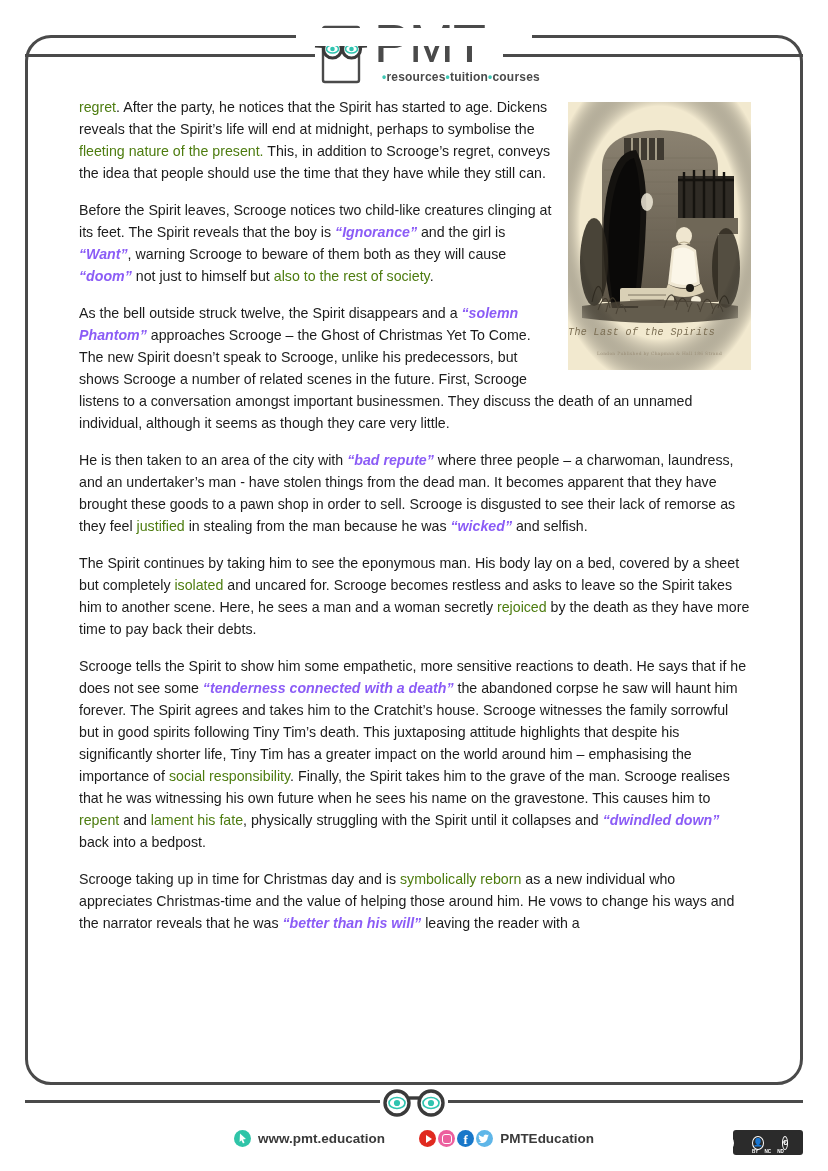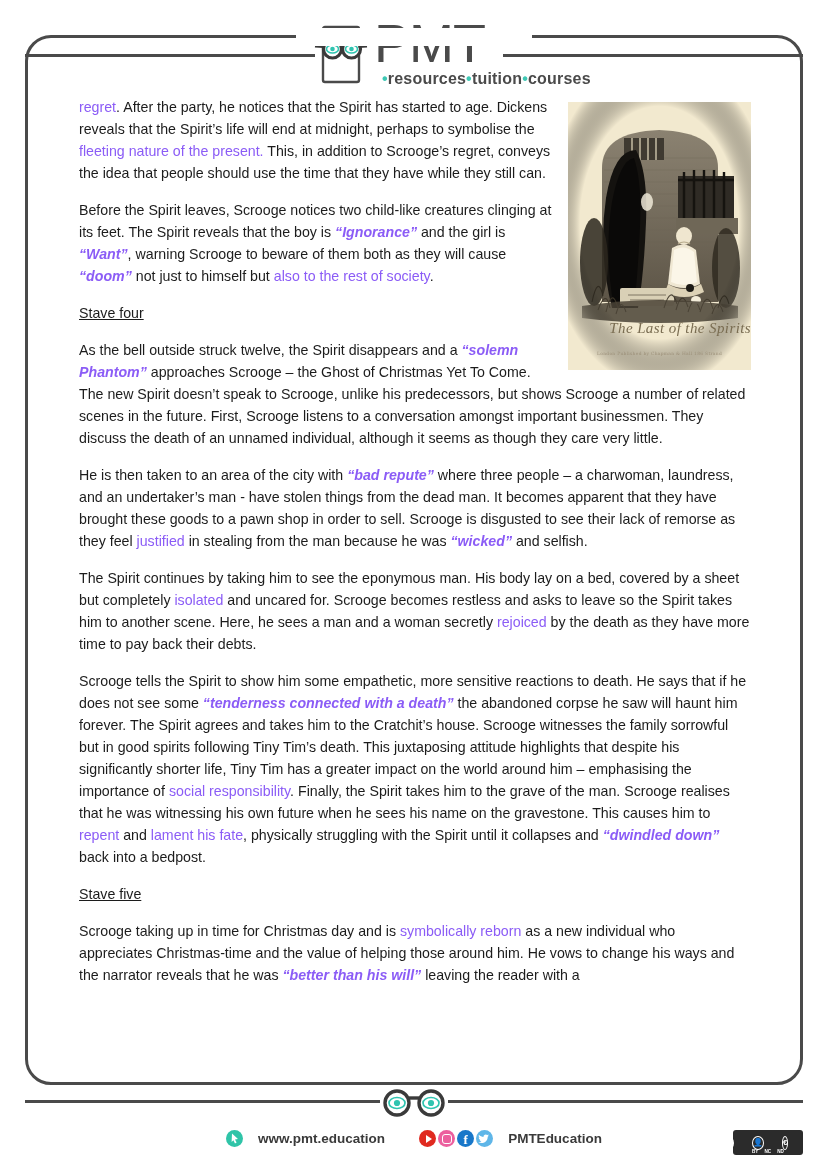--- a/index.html
+++ b/index.html
@@ -53,21 +53,21 @@
     font-weight: 400;
     letter-spacing: -1px;
     color: #4a4a4a;
     line-height: 1;
   }
   .logo-tagline {
     position: absolute;
     left: 72px;
     top: 52px;
     font-family: "Liberation Sans", sans-serif;
-    font-size: 16px;
+    font-size: 12px;
     font-weight: bold;
     color: #4a4a4a;
     letter-spacing: 0.2px;
     white-space: nowrap;
   }
   .logo-tagline .dot { color: #3fc8b4; }
 
   
   .page-frame {
     position: absolute;
@@ -96,21 +96,21 @@
     top: 96px;
     width: 672px;
     font-size: 14.2px;
     line-height: 1.55;
     color: #1c1c1c;
     text-align: left;
   }
   .content p {
     margin: 0 0 15px 0;
   }
-  .hl { color: #8b5cf6; }
+  .hl { color: #4d7c0f; }
   .q  { font-weight: bold; font-style: italic; color: #8b5cf6; }
   .stave {
     text-decoration: underline;
     margin: 0 0 1px 0;
     font-size: 14.2px;
   }
 
   
   .figure {
     float: right;
@@ -124,24 +124,24 @@
     height: 268px;
     background: #f2e9cf;
     position: relative;
     overflow: hidden;
   }
   .plate svg { display: block; }
   .plate-caption {
     position: absolute;
     left: 0; right: 0;
     bottom: 30px;
-    text-align: right;
-    font-family: Liberation Serif, serif;
+    text-align: left;
+    font-family: Liberation Mono, monospace;
     font-style: italic;
-    font-size: 15px;
+    font-size: 10px;
     color: #7a6d52;
     letter-spacing: .4px;
   }
   .plate-subcaption {
     position: absolute;
     left: 0; right: 0;
     bottom: 12px;
     text-align: center;
     font-family: "DejaVu Serif", serif;
     font-size: 4.4px;
@@ -178,21 +178,21 @@
     left: 0;
     width: 828px;
     display: flex;
     justify-content: center;
     align-items: center;
     gap: 34px;
   }
   .flink {
     display: flex;
     align-items: center;
-    gap: 15px;
+    gap: 7px;
     font-size: 13.5px;
     font-weight: bold;
     color: #3a3a3a;
     font-family: "Liberation Sans", sans-serif;
   }
   .social-row { display: flex; align-items: center; gap: 2px; }
   .sicon {
     width: 17px; height: 17px;
     border-radius: 50%;
     display: inline-block;
@@ -411,27 +411,25 @@
         <rect x="0" y="0" width="183" height="268" fill="url(#vig)"></rect>
       </svg>
       <div class="plate-caption">The Last of the Spirits</div>
       <div class="plate-subcaption">London Published by Chapman &amp; Hall 186 Strand</div>
     </div>
   </div>
 
   <p><span class="hl">regret</span><span>. After the party, he notices that the Spirit has started to age. Dickens reveals that the Spirit’s life will end at midnight, perhaps to symbolise the </span><span class="hl">fleeting nature of the present.</span><span> This, in addition to Scrooge’s regret, conveys the idea that people should use the time that they have while they still can.</span></p>
   <p><span>Before the Spirit leaves, Scrooge notices two child-like creatures clinging at its feet. The Spirit reveals that the boy is </span><span class="q">“Ignorance”</span><span> and the girl is </span><span class="q">“Want”</span><span>, warning Scrooge to beware of them both as they will cause </span><span class="q">“doom”</span><span> not just to himself but </span><span class="hl">also to the rest of society</span><span>.</span></p>
 
-  <p class="stave">Stave four</p>
   <p><span>As the bell outside struck twelve, the Spirit disappears and a </span><span class="q">“solemn Phantom”</span><span> approaches Scrooge – the Ghost of Christmas Yet To Come. The new Spirit doesn’t speak to Scrooge, unlike his predecessors, but shows Scrooge a number of related scenes in the future. First, Scrooge listens to a conversation amongst important businessmen. They discuss the death of an unnamed individual, although it seems as though they care very little.</span></p>
   <p><span>He is then taken to an area of the city with </span><span class="q">“bad repute”</span><span> where three people – a charwoman, laundress, and an undertaker’s man - have stolen things from the dead man. It becomes apparent that they have brought these goods to a pawn shop in order to sell. Scrooge is disgusted to see their lack of remorse as they feel </span><span class="hl">justified</span><span> in stealing from the man because he was </span><span class="q">“wicked”</span><span> and selfish.</span></p>
   <p><span>The Spirit continues by taking him to see the eponymous man. His body lay on a bed, covered by a sheet but completely </span><span class="hl">isolated</span><span> and uncared for. Scrooge becomes restless and asks to leave so the Spirit takes him to another scene. Here, he sees a man and a woman secretly </span><span class="hl">rejoiced</span><span> by the death as they have more time to pay back their debts.</span></p>
   <p><span>Scrooge tells the Spirit to show him some empathetic, more sensitive reactions to death. He says that if he does not see some </span><span class="q">“tenderness connected with a death”</span><span> the abandoned corpse he saw will haunt him forever. The Spirit agrees and takes him to the Cratchit’s house. Scrooge witnesses the family sorrowful but in good spirits following Tiny Tim’s death. This juxtaposing attitude highlights that despite his significantly shorter life, Tiny Tim has a greater impact on the world around him – emphasising the importance of </span><span class="hl">social responsibility</span><span>. Finally, the Spirit takes him to the grave of the man. Scrooge realises that he was witnessing his own future when he sees his name on the gravestone. This causes him to </span><span class="hl">repent</span><span> and </span><span class="hl">lament his fate</span><span>, physically struggling with the Spirit until it collapses and </span><span class="q">“dwindled down”</span><span> back into a bedpost.</span></p>
 
-  <p class="stave">Stave five</p>
   <p><span>Scrooge taking up in time for Christmas day and is </span><span class="hl">symbolically reborn</span><span> as a new individual who appreciates Christmas-time and the value of helping those around him. He vows to change his ways and the narrator reveals that he was </span><span class="q">“better than his will”</span><span> leaving the reader with a</span></p>
 </div>
 
 <div class="footer">
   <div class="footer-rule-left"></div>
   <div class="footer-rule-right"></div>
 
   <div class="footer-glasses">
     <svg width="76" height="30" viewBox="0 0 76 30">
       <circle cx="21" cy="15" r="12" fill="#ffffff" stroke="#3a3a3a" stroke-width="3.4"></circle>

